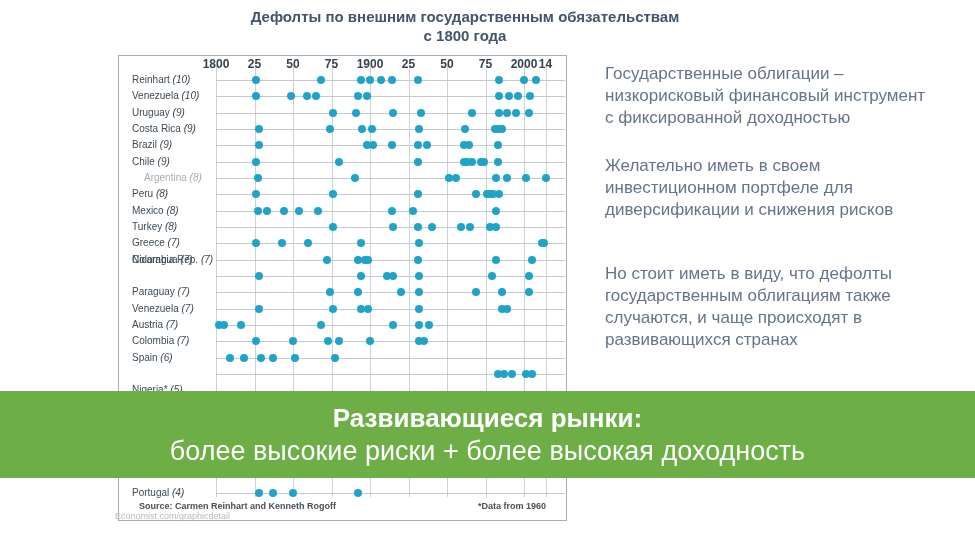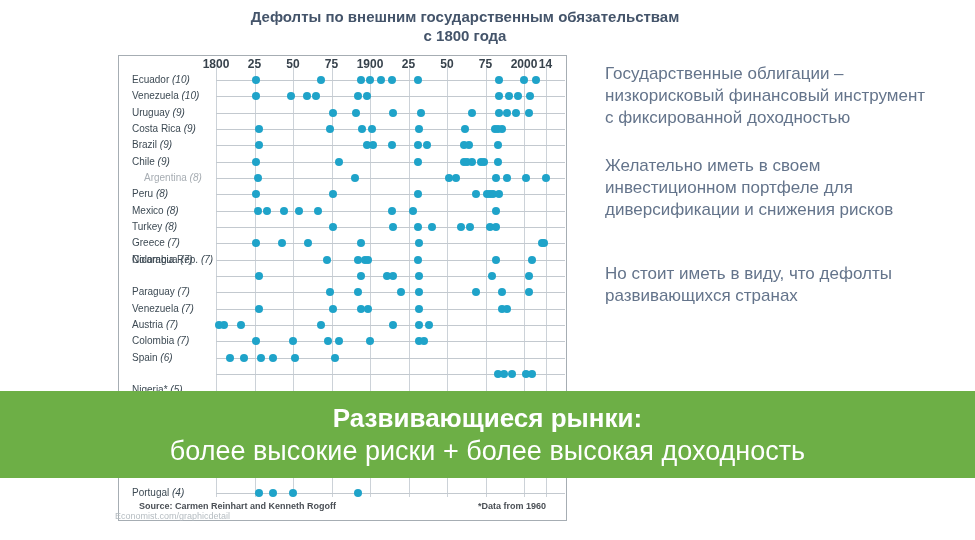--- a/index.html
+++ b/index.html
@@ -64,21 +64,21 @@
       <div class="axis-label" style="left: 289.5px;">25</div>
       <div class="vgrid" style="left: 328px; top: 9px; height: 432px; background: rgb(204, 210, 216);"></div>
       <div class="axis-label" style="left: 328px;">50</div>
       <div class="vgrid" style="left: 366.5px; top: 9px; height: 432px; background: rgb(204, 210, 216);"></div>
       <div class="axis-label" style="left: 366.5px;">75</div>
       <div class="vgrid" style="left: 405px; top: 9px; height: 432px; background: rgb(204, 210, 216);"></div>
       <div class="axis-label" style="left: 405px;">2000</div>
       <div class="vgrid" style="left: 426.56px; top: 9px; height: 432px; background: rgb(204, 210, 216);"></div>
       <div class="axis-label" style="left: 426.56px;">14</div>
       <div class="rowline" style="left: 97px; top: 24px; width: 349px; background: rgb(195, 201, 207);"></div>
-      <div class="country-label" style="top: 18px;"><span>Ecuador </span><span class="cnt">(10)</span></div>
+      <div class="country-label" style="top: 18px;"><span>Reinhart </span><span class="cnt">(10)</span></div>
       <div class="dot" style="left: 133.04px; top: 20px; background: rgb(31, 163, 201);"></div>
       <div class="dot" style="left: 197.72px; top: 20px; background: rgb(31, 163, 201);"></div>
       <div class="dot" style="left: 237.76px; top: 20px; background: rgb(31, 163, 201);"></div>
       <div class="dot" style="left: 247px; top: 20px; background: rgb(31, 163, 201);"></div>
       <div class="dot" style="left: 257.78px; top: 20px; background: rgb(31, 163, 201);"></div>
       <div class="dot" style="left: 268.56px; top: 20px; background: rgb(31, 163, 201);"></div>
       <div class="dot" style="left: 294.74px; top: 20px; background: rgb(31, 163, 201);"></div>
       <div class="dot" style="left: 376.36px; top: 20px; background: rgb(31, 163, 201);"></div>
       <div class="dot" style="left: 401px; top: 20px; background: rgb(31, 163, 201);"></div>
       <div class="dot" style="left: 413.32px; top: 20px; background: rgb(31, 163, 201);"></div>
@@ -270,20 +270,22 @@
         <div>низкорисковый финансовый инструмент</div>
         <div>с фиксированной доходностью</div>
       </div>
       <div class="note-p" style="top: 155px;">
         <div>Желательно иметь в своем</div>
         <div>инвестиционном портфеле для</div>
         <div>диверсификации и снижения рисков</div>
       </div>
       <div class="note-p" style="top: 263px;">
         <div>Но стоит иметь в виду, что дефолты</div>
+        <div>государственным облигациям также</div>
+        <div>случаются, и чаще происходят в</div>
         <div>развивающихся странах</div>
       </div>
     </div>
 
   <div class="banner" id="banner" style="background: rgb(109, 175, 70); color: rgb(255, 255, 255);">
     <div class="b1">Развивающиеся рынки:</div>
     <div class="b2">более высокие риски + более высокая доходность</div>
   </div>
 
 </div>

